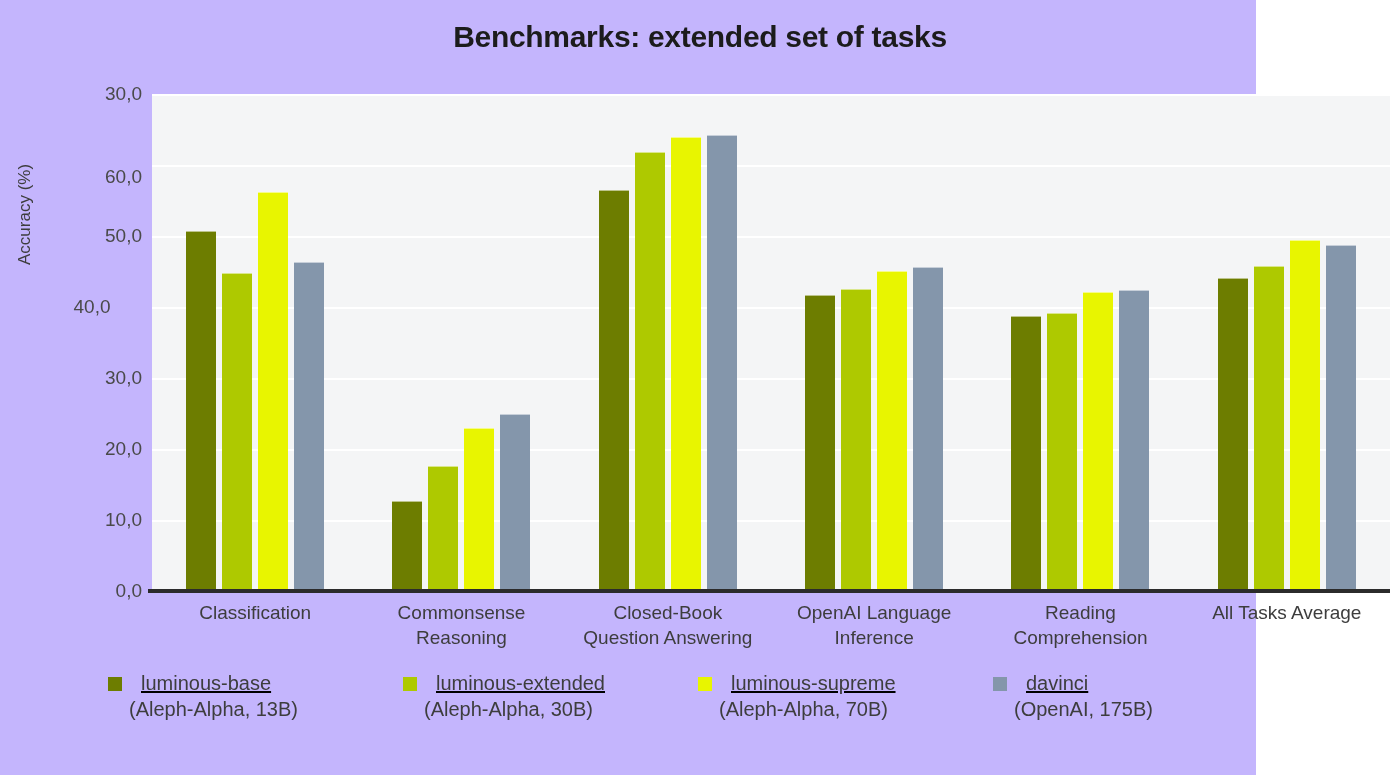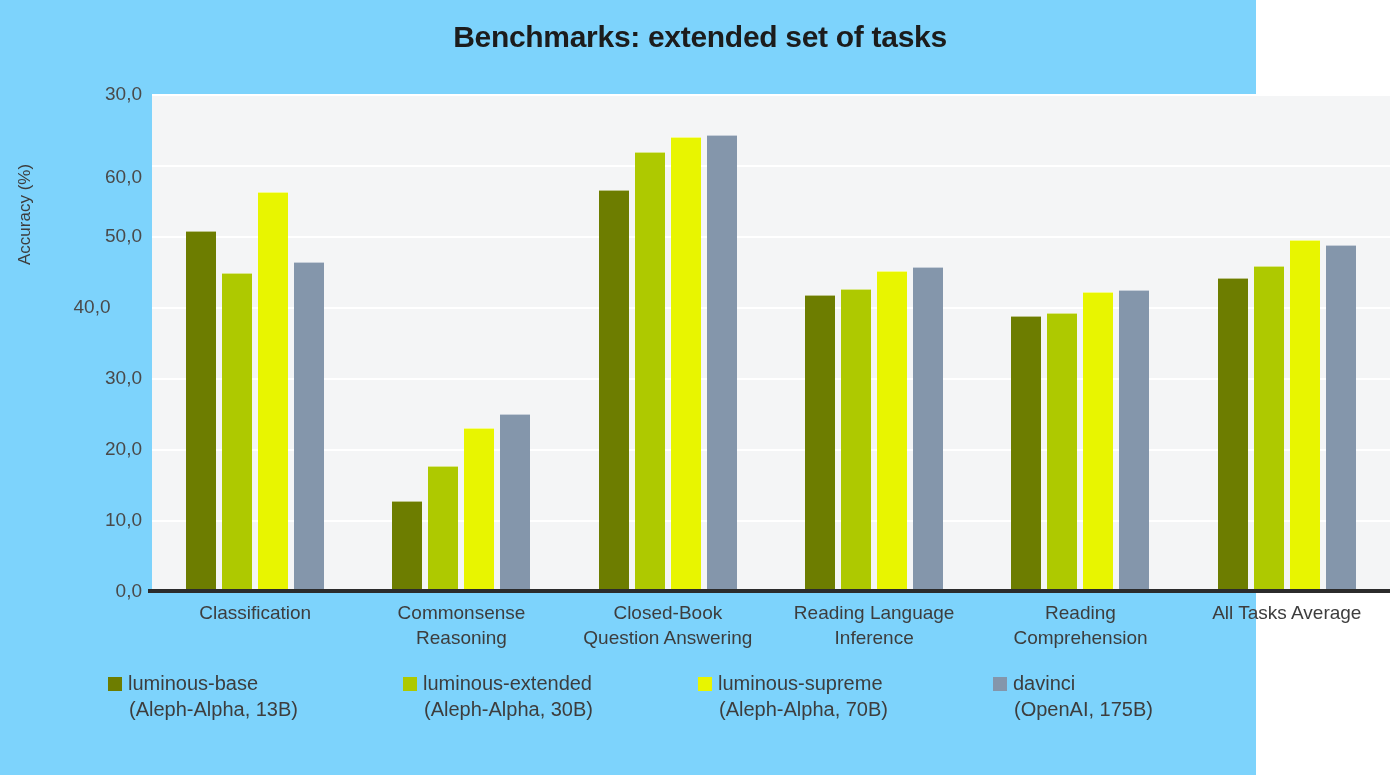--- a/index.html
+++ b/index.html
@@ -7,21 +7,21 @@
     width: 1400px;
     height: 775px;
     background: #ffffff;
     font-family: "Liberation Sans", sans-serif;
     overflow: hidden;
   }
   #chart-root {
     position: relative;
     width: 1256px;
     height: 775px;
-    background: #7dd3fc;
+    background: #c4b5fd;
   }
 
   
   #chart-title {
     position: absolute;
     top: 20px;
     left: 0;
     width: 1400px;
     text-align: center;
     font-size: 30px;
@@ -136,21 +136,22 @@
     width: 1180px;
     display: flex;
   }
   .legend-item {
     flex: 1 1 0;
     display: block;
   }
   .legend-row {
     display: flex;
     align-items: center;
-    gap: 6px;
+    gap: 19px;
+    text-decoration: underline;
   }
   .legend-swatch {
     width: 14px;
     height: 14px;
     flex: 0 0 14px;
   }
   .legend-label {
     font-size: 20px;
     color: #3d3d3d;
     white-space: nowrap;
@@ -240,21 +241,21 @@
       </div>
       <div class="x-label">
         <span>Commonsense</span>
         <span>Reasoning</span>
       </div>
       <div class="x-label">
         <span>Closed-Book</span>
         <span>Question Answering</span>
       </div>
       <div class="x-label">
-        <span>Reading Language</span>
+        <span>OpenAI Language</span>
         <span>Inference</span>
       </div>
       <div class="x-label">
         <span>Reading</span>
         <span>Comprehension</span>
       </div>
       <div class="x-label">
         <span>All Tasks Average</span>
       </div>
     </div>

